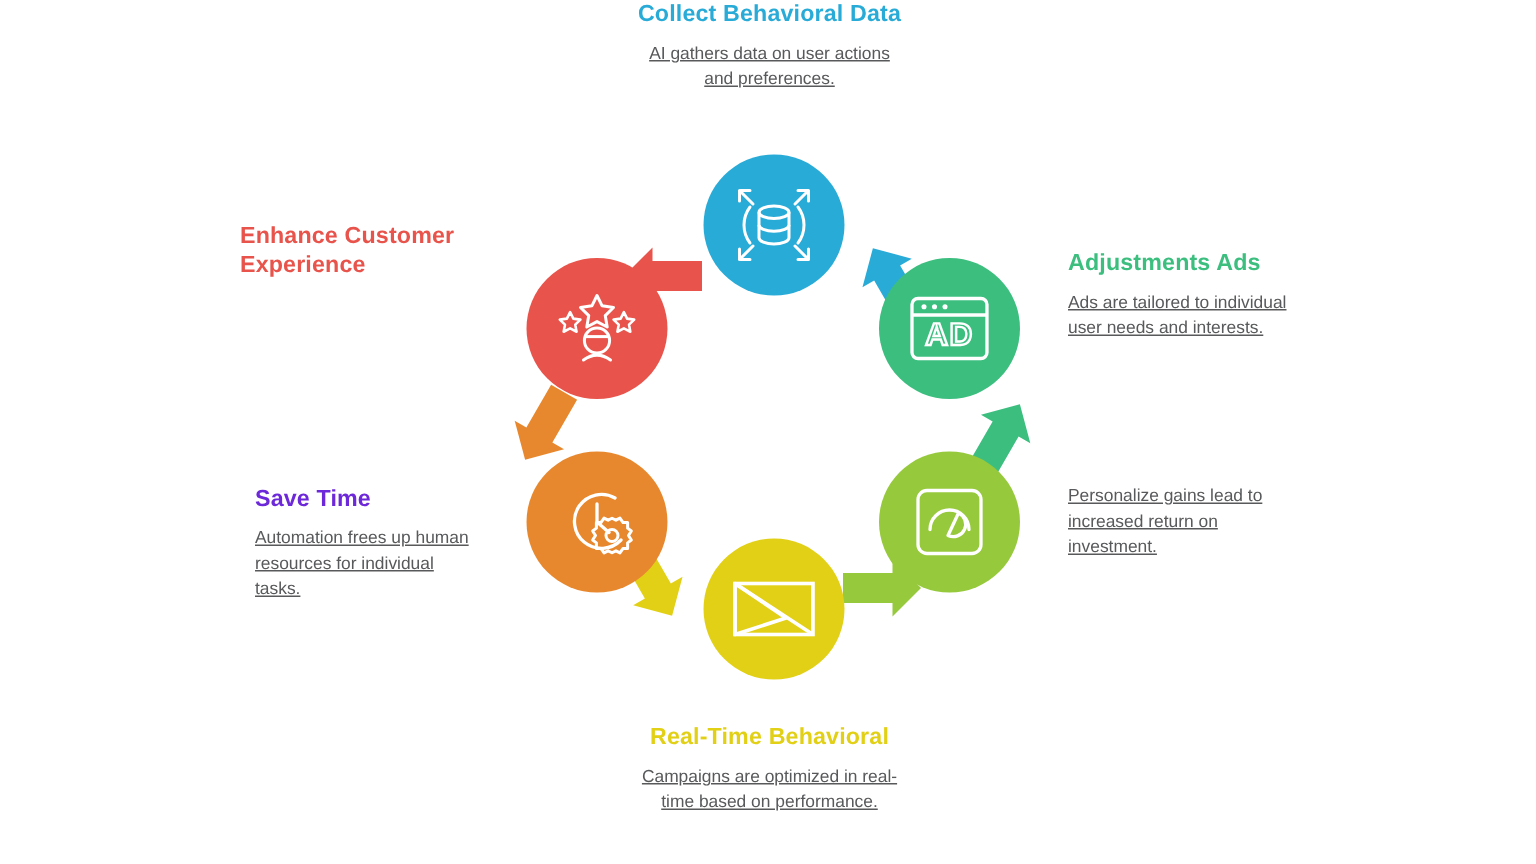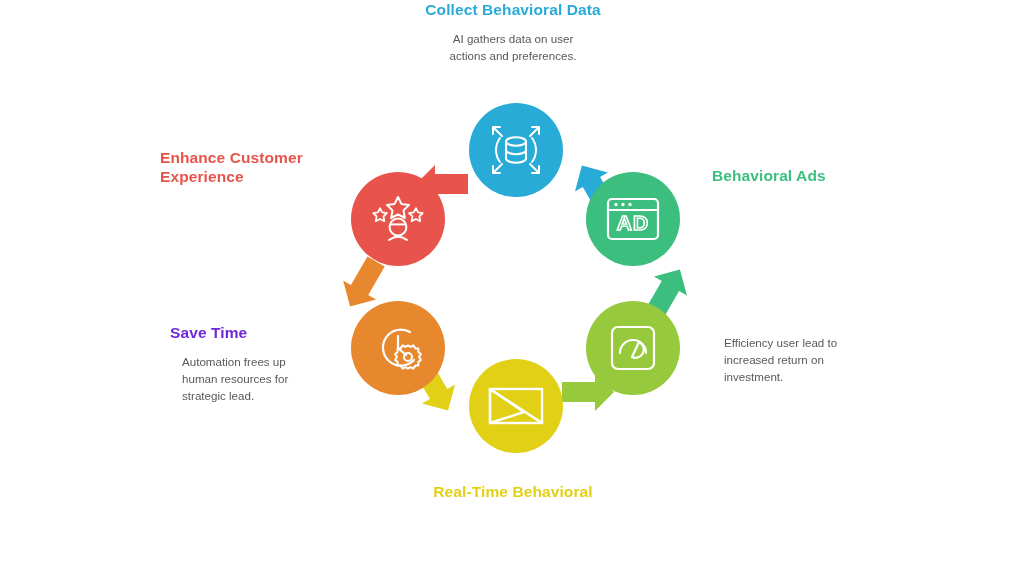--- a/index.html
+++ b/index.html
@@ -40,21 +40,22 @@
     font-size: 15.5px;
     font-weight: bold;
     line-height: 1.23;
     margin: 0 0 9px 0;
     letter-spacing: 0.1px;
   }
   .block .desc {
     font-size: 11.6px;
     line-height: 1.45;
     color: #58595b;
-    margin: 12px;
+    margin: 0;
+    text-decoration: underline;
   }
 
   .align-center { text-align: center; }
   .align-left   { text-align: left; }
   .align-right  { text-align: left; }
 
   
   #block-collect      { left: 413px; top: 0px;   width: 200px; }
   #block-personalize  { left: 712px; top: 166px; width: 150px; }
   #block-roi          { left: 712px; top: 323px; width: 150px; }
@@ -183,33 +184,35 @@
       </g>
     </g>
   </svg>
 
   <div class="block align-center" id="block-collect">
     <div class="title" style="color:#29abd8">Collect Behavioral Data</div>
     <div class="desc">AI gathers data on user actions and preferences.</div>
   </div>
 
   <div class="block align-left" id="block-personalize">
-    <div class="title" style="color:#3cbe7f">Behavioral Ads</div>
+    <div class="title" style="color:#3cbe7f">Adjustments Ads</div>
+    <div class="desc">Ads are tailored to individual user needs and interests.</div>
   </div>
 
   <div class="block align-left" id="block-roi">
-    <div class="desc">Efficiency user lead to increased return on investment.</div>
+    <div class="desc">Personalize gains lead to increased return on investment.</div>
   </div>
 
   <div class="block align-center" id="block-realtime">
     <div class="title" style="color:#e2d016">Real-Time Behavioral</div>
+    <div class="desc">Campaigns are optimized in real-time based on performance.</div>
   </div>
 
   <div class="block align-right" id="block-savetime">
     <div class="title" style="color:#6d28d9">Save Time</div>
-    <div class="desc">Automation frees up human resources for strategic lead.</div>
+    <div class="desc">Automation frees up human resources for individual tasks.</div>
   </div>
 
   <div class="block align-right" id="block-enhance">
     <div class="title" style="color:#e8544b">Enhance Customer Experience</div>
   </div>
 
 </div>
 
 </body></html>

